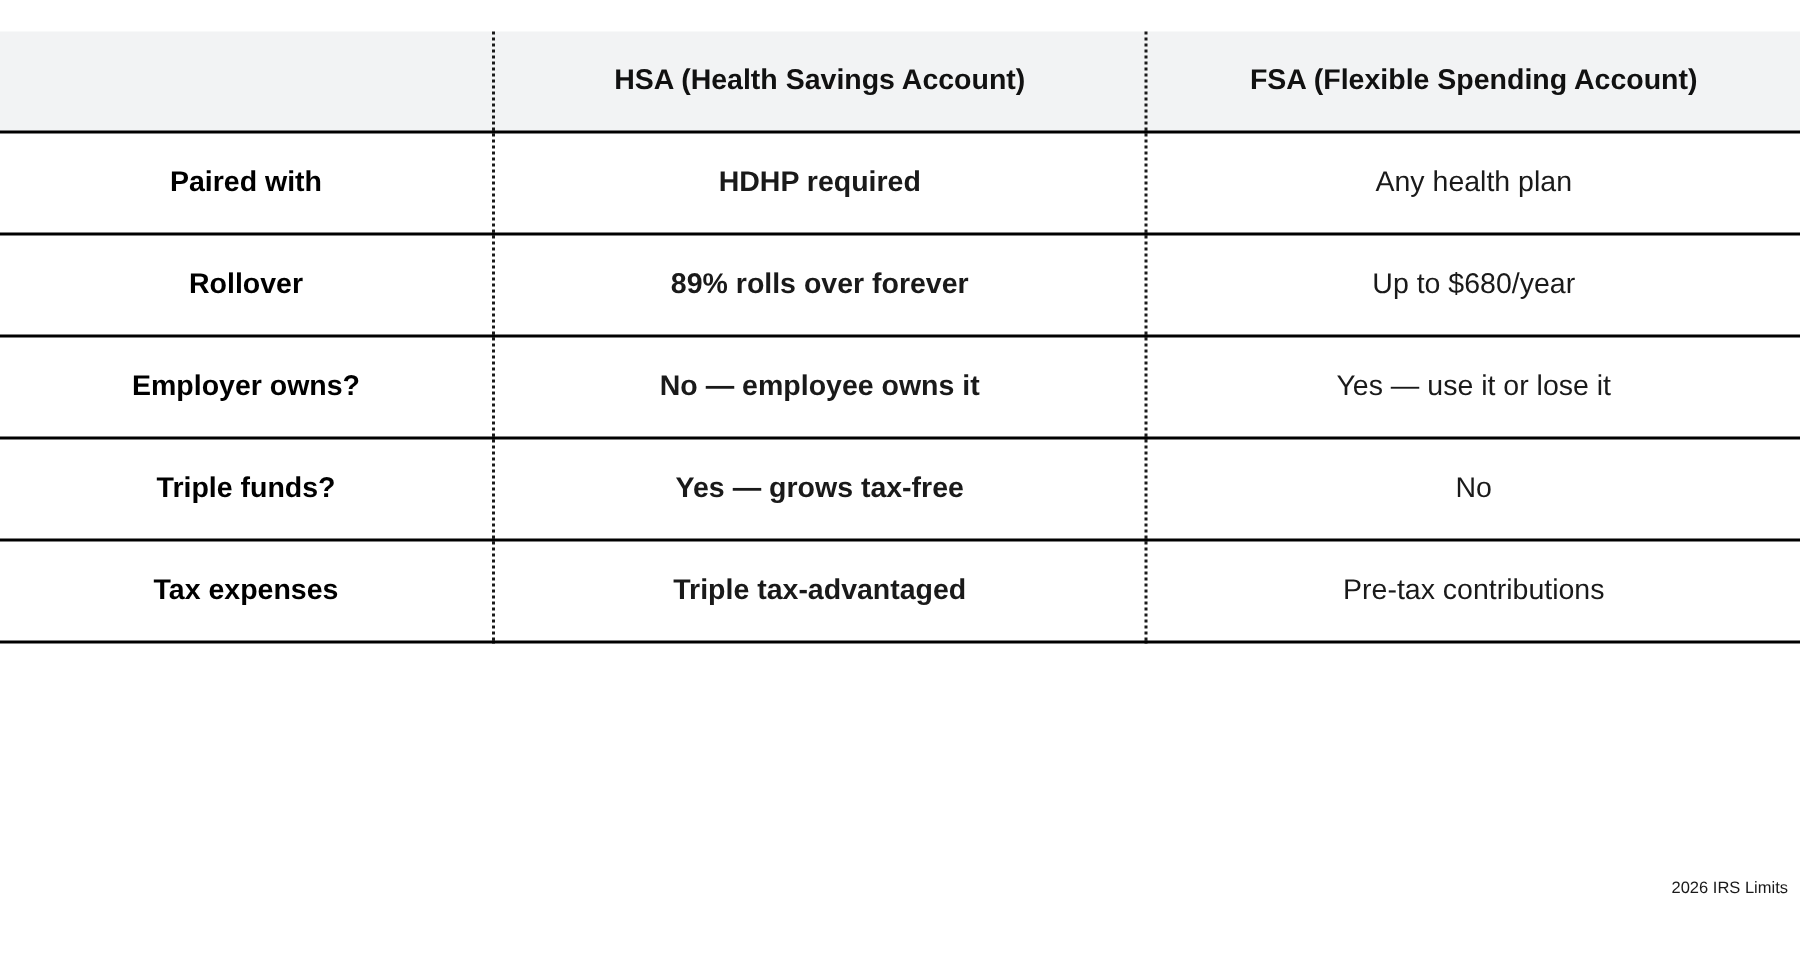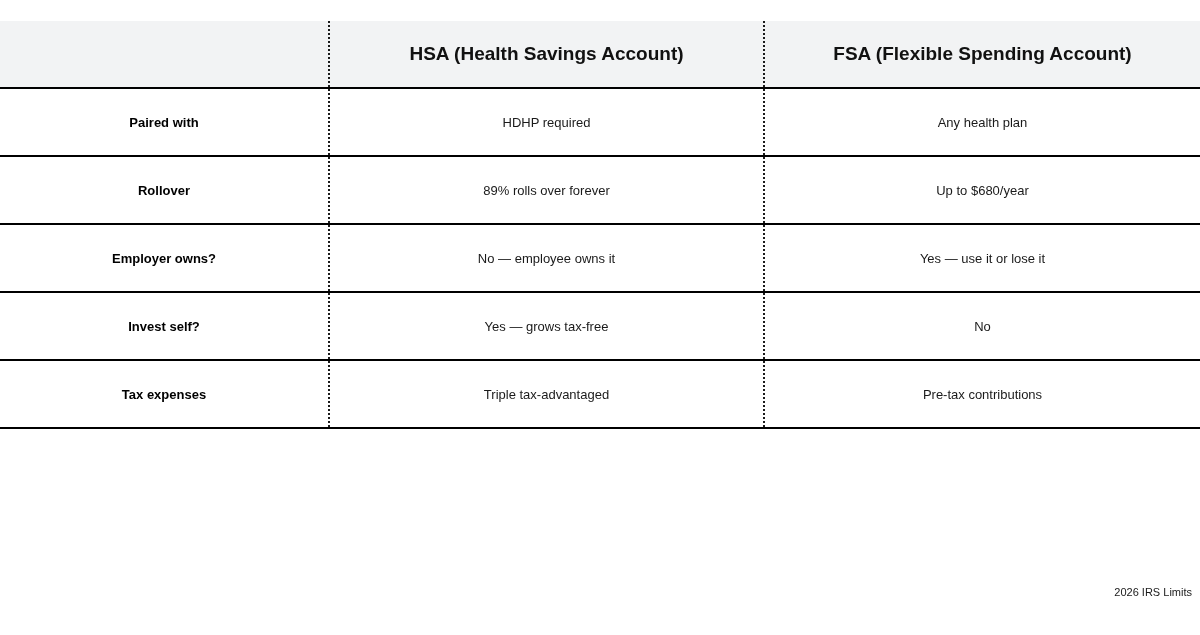--- a/index.html
+++ b/index.html
@@ -63,35 +63,35 @@
     border-bottom: 2px solid #000000;
   }
 
   
   tbody tr {
     border-bottom: 2px solid #000000;
   }
   tbody td {
     height: 68px;
     padding: 0 16px;
-    font-size: 13px;
+    font-size: 19px;
     color: #1a1a1a;
     text-align: center;
     vertical-align: middle;
     box-sizing: border-box;
     border: 0;
   }
   tbody td.cell-label {
     font-weight: bold;
     color: #000000;
     border-right: 2px dotted #1a1a1a;
   }
   tbody td.cell-a {
     border-right: 2px dotted #1a1a1a;
-    font-weight: normal;
+    font-weight: bold;
   }
   tbody td.cell-b {
     font-weight: normal;
   }
 
   
   .table-caption {
     position: absolute;
     right: 8px;
     top: 586px;
@@ -129,21 +129,21 @@
         <td class="cell-label">Rollover</td>
         <td class="cell-a">89% rolls over forever</td>
         <td class="cell-b">Up to $680/year</td>
       </tr>
       <tr>
         <td class="cell-label">Employer owns?</td>
         <td class="cell-a">No — employee owns it</td>
         <td class="cell-b">Yes — use it or lose it</td>
       </tr>
       <tr>
-        <td class="cell-label">Invest self?</td>
+        <td class="cell-label">Triple funds?</td>
         <td class="cell-a">Yes — grows tax-free</td>
         <td class="cell-b">No</td>
       </tr>
       <tr>
         <td class="cell-label">Tax expenses</td>
         <td class="cell-a">Triple tax-advantaged</td>
         <td class="cell-b">Pre-tax contributions</td>
       </tr>
     </tbody>
   </table>

